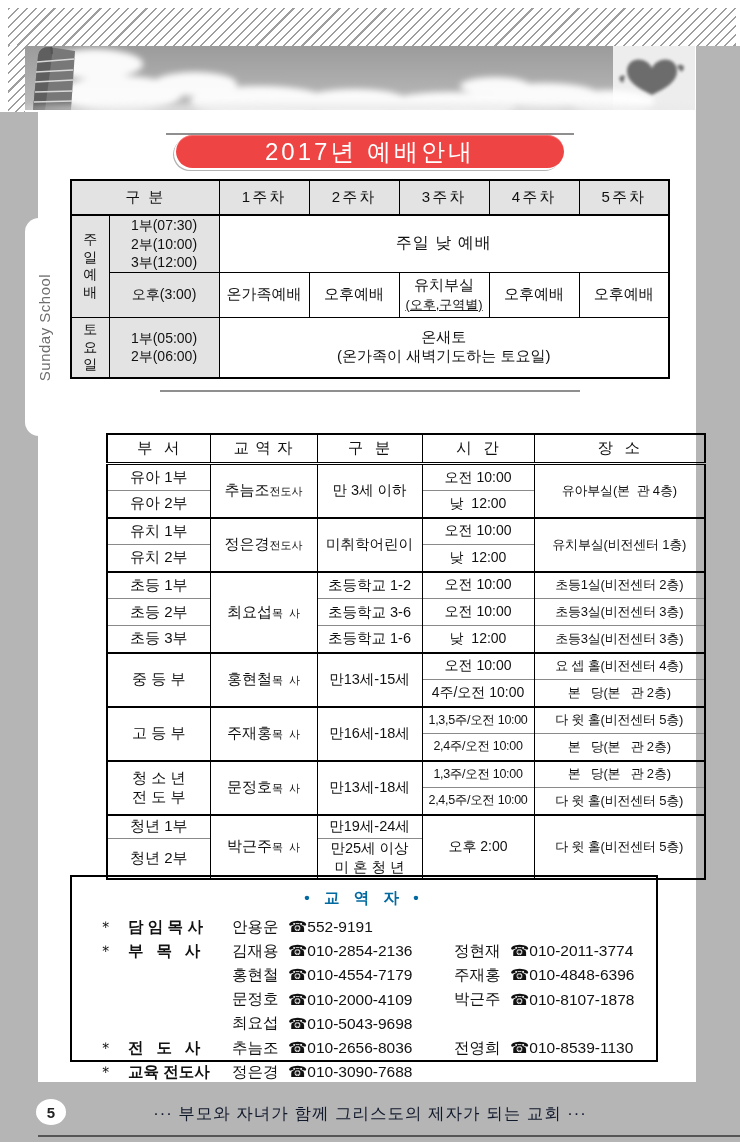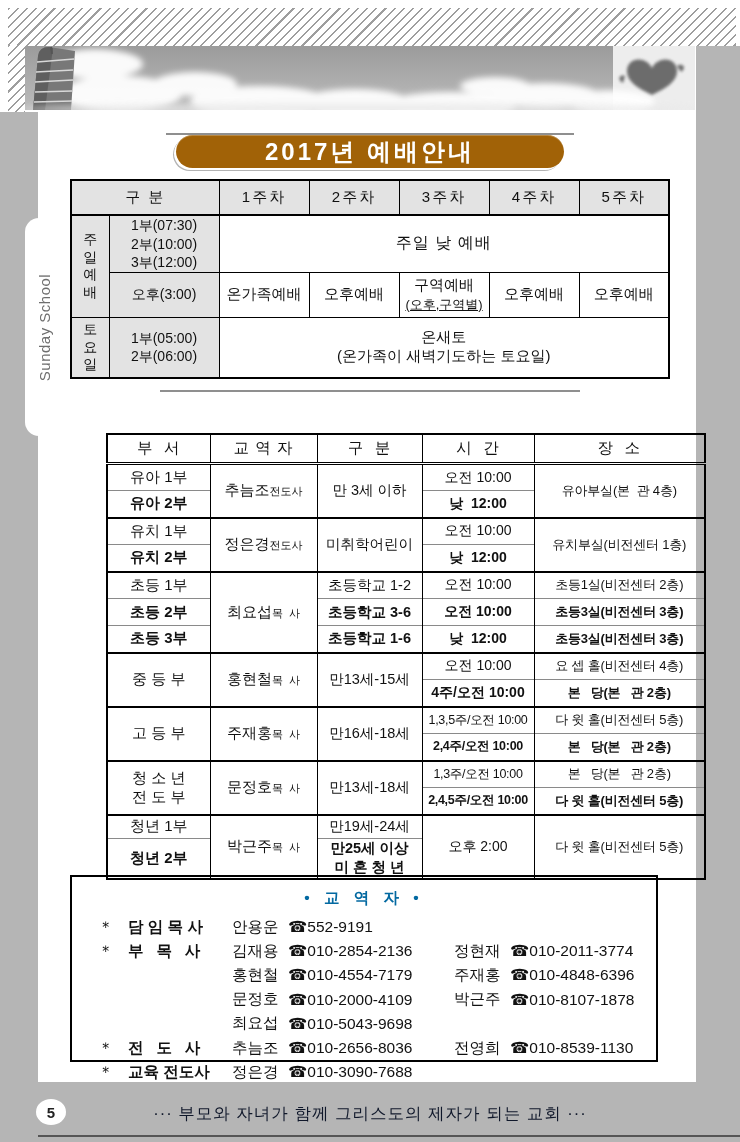--- a/index.html
+++ b/index.html
@@ -24,21 +24,21 @@
 
   
   .side-tab{position:absolute;left:25px;top:218px;width:34px;height:218px;background:#fff;border-radius:14px 0 0 14px;}
   .side-tab-label{position:absolute;left:-81px;top:101px;width:200px;text-align:center;
     transform:rotate(-90deg);font-size:15px;color:#6e6e6e;letter-spacing:.5px;white-space:nowrap;}
 
   
   .banner-rule{position:absolute;height:2px;background:#8f8f8f;}
   .rule1{left:166px;top:133px;width:408px;}
   .rule2{left:160px;top:390px;width:420px;}
-  .banner{position:absolute;background:#a16207;border-radius:17px;color:#fff;font-weight:bold;
+  .banner{position:absolute;background:#ef4444;border-radius:17px;color:#fff;font-weight:normal;
     display:flex;align-items:center;justify-content:center;letter-spacing:3px;
     box-shadow:-2px 2px 0 0 #fff,-3px 3px 0 0 #b3b3b3, inset 0 1px 0 rgba(255,255,255,.25);}
   .banner1{left:176px;top:135px;width:388px;height:33px;font-size:24px;}
   .banner2{left:170px;top:392px;width:400px;height:33px;font-size:23px;}
 
   
   table{border-collapse:collapse;table-layout:fixed;}
   td,th{padding:0 2px;text-align:center;vertical-align:middle;color:#111;overflow:hidden;}
   [data-bind]{white-space:pre-wrap;}
 
@@ -51,21 +51,21 @@
   .t1 .tlabel{background:#e3e3e3;font-size:14px;line-height:1.3;}
   .t1 .hd-row th{border-bottom:2px solid #000;}
   .t1 .big{font-size:16px;letter-spacing:1px;}
   .uline{text-decoration:underline;font-size:13px;}
 
   
   .t2{position:absolute;left:70px;top:433px;width:598px;border:2px solid #000;margin-left:36px;}
   .t2 td,.t2 th{border-left:1px solid #000;border-right:1px solid #000;font-size:15px;font-weight:normal;}
   .t2 thead th{border-bottom:3px double #000;height:27px;font-size:15.5px;letter-spacing:1px;}
   .t2 tr.gs td{border-top:2px solid #000;}
-  .t2 tr.sub td{border-top:1px solid #8a8a8a;font-weight:bold;}
+  .t2 tr.sub td{border-top:1px solid #8a8a8a;}
   .t2 .teacher span{font-size:15px;}
   .t2 .teacher .t-title{font-size:11px;}
   .t2 .time{font-size:14px;}
   .t2 .time.sm{font-size:12.5px;letter-spacing:-.3px;}
   .t2 .place{font-size:13px;letter-spacing:-.2px;}
   .t2 .dept{font-size:15px;}
   .t2 .cls{font-size:14.5px;}
 
   
   .clergy{position:absolute;left:70px;top:875px;width:588px;height:187px;border:2px solid #000;box-sizing:border-box;}
@@ -164,21 +164,21 @@
           </td>
       <td class="tlabel" data-bind="worship_table.sunday.morning_times">1부(07:30)
 2부(10:00)
 3부(12:00)</td>
       <td class="big" colspan="5" data-bind="worship_table.sunday.morning_value">주일 낮 예배</td>
     </tr>
     <tr style="height:45px">
       <td class="tlabel" data-bind="worship_table.sunday.afternoon_time">오후(3:00)</td>
       <td data-bind="worship_table.sunday.afternoon.w1">온가족예배</td>
       <td data-bind="worship_table.sunday.afternoon.w2">오후예배</td>
-      <td><span data-bind="worship_table.sunday.afternoon.w3">구역예배</span><br><span class="uline" data-bind="worship_table.sunday.afternoon.w3_note">(오후,구역별)</span></td>
+      <td><span data-bind="worship_table.sunday.afternoon.w3">유치부실</span><br><span class="uline" data-bind="worship_table.sunday.afternoon.w3_note">(오후,구역별)</span></td>
       <td data-bind="worship_table.sunday.afternoon.w4">오후예배</td>
       <td data-bind="worship_table.sunday.afternoon.w5">오후예배</td>
     </tr>
     <tr style="height:61px">
       <td class="glabel">
             <div data-bind="worship_table.saturday.group_label">토요일</div>
           </td>
       <td class="tlabel" data-bind="worship_table.saturday.times">1부(05:00)
 2부(06:00)</td>
       <td colspan="5" data-bind="worship_table.saturday.value">온새토

